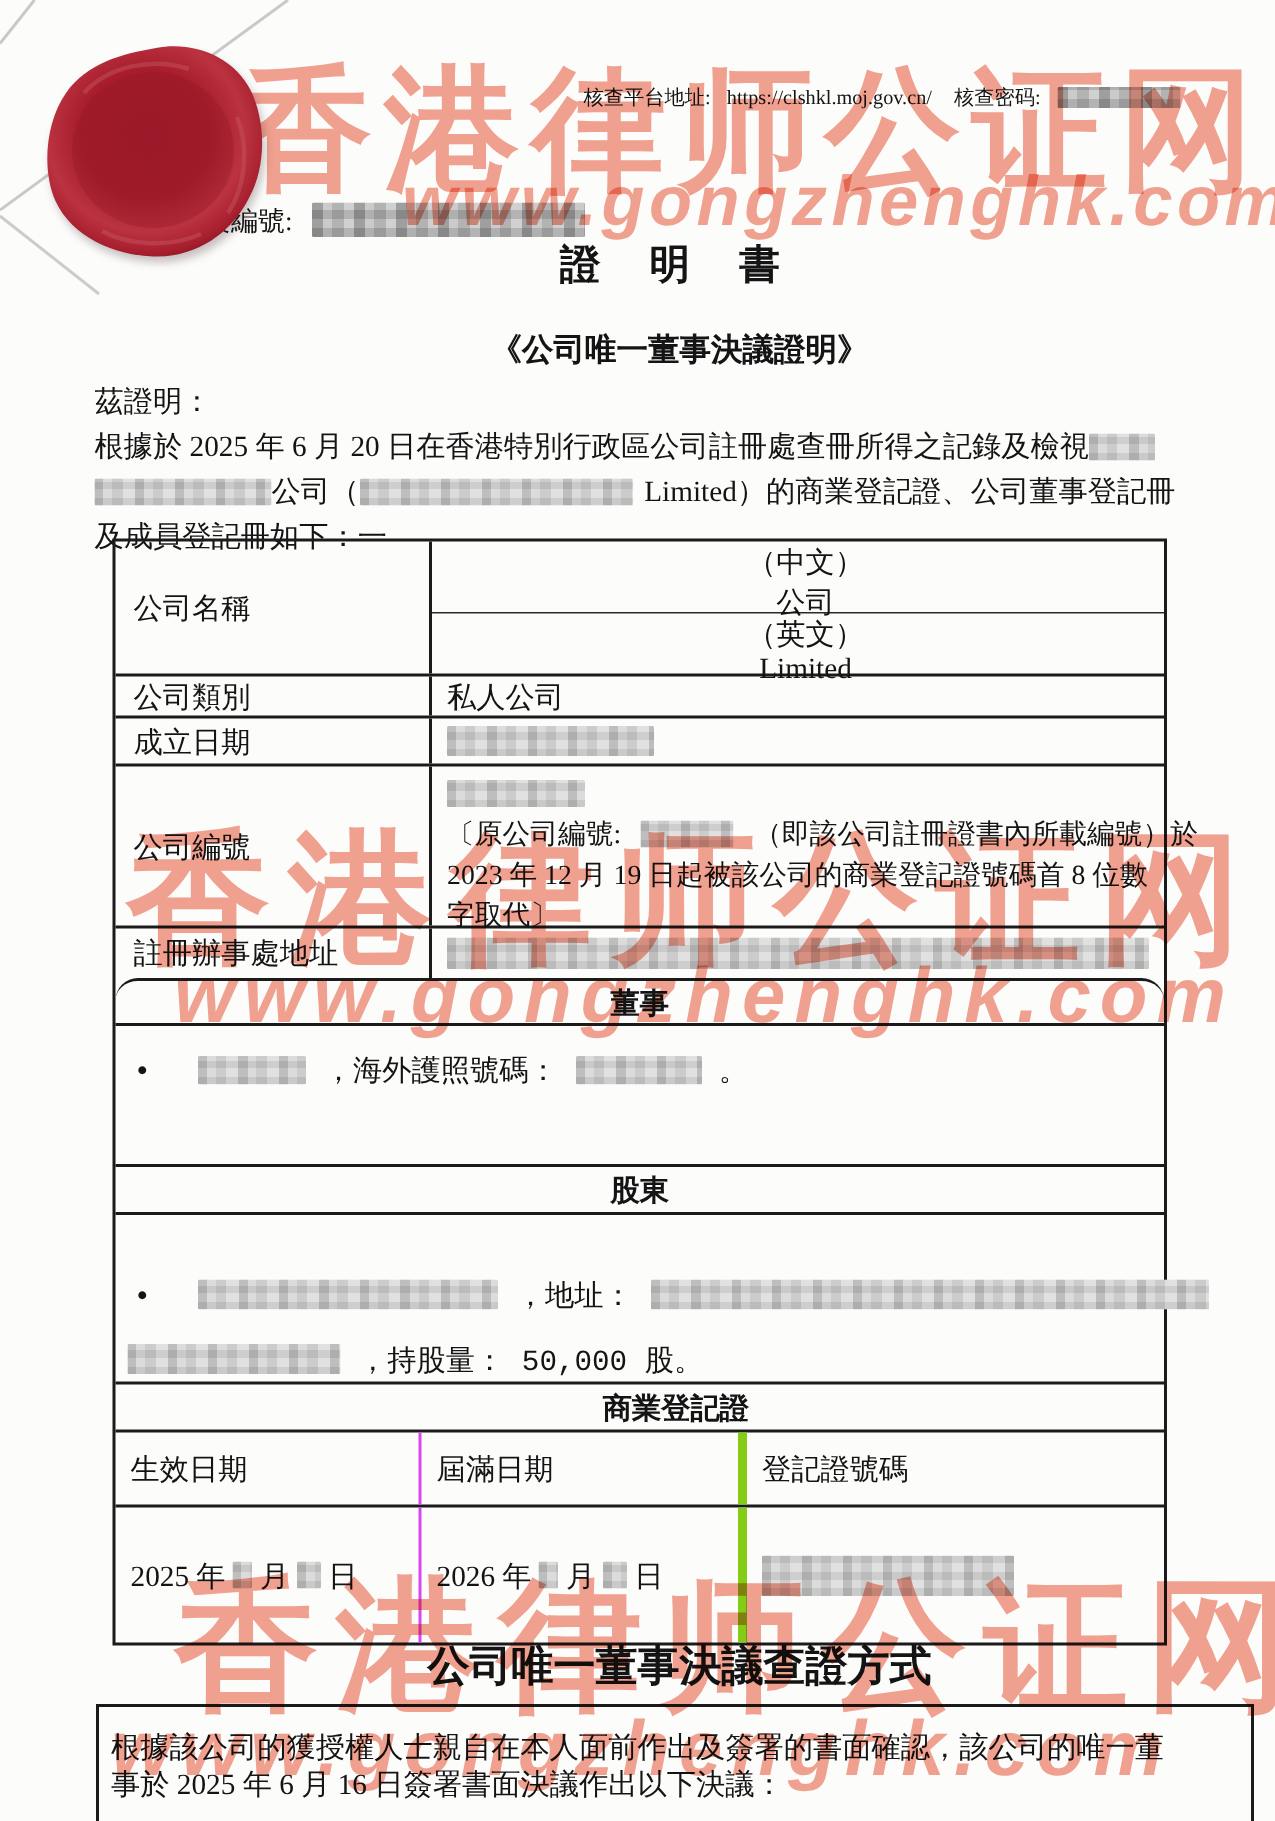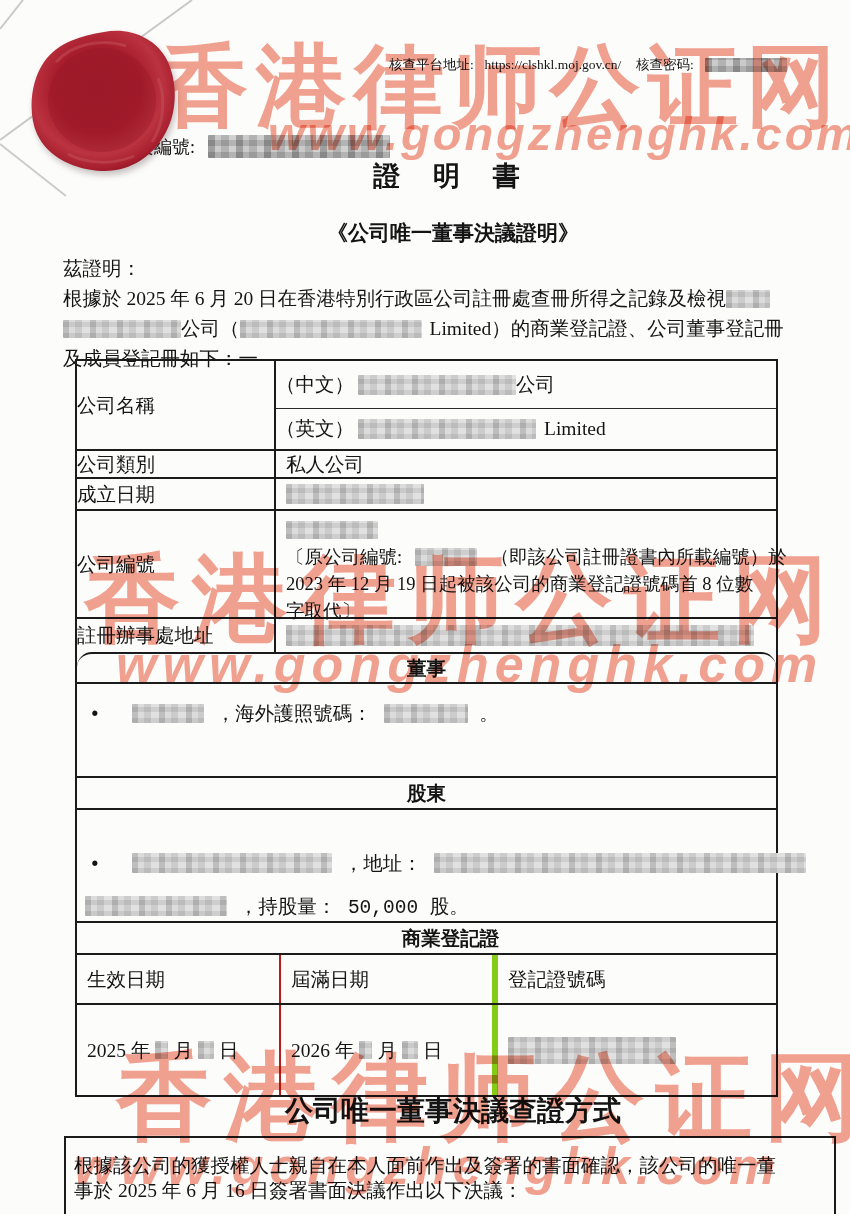--- a/index.html
+++ b/index.html
@@ -33,28 +33,28 @@
     font-size:27px;font-weight:bold;letter-spacing:13px;z-index:2;}
   .doc-subtitle{position:absolute;left:63px;top:219px;width:780px;text-align:center;
     font-size:21px;font-weight:bold;z-index:2;}
   .intro{position:absolute;left:63px;top:254px;width:790px;font-size:19.5px;line-height:30px;z-index:2;}
   .intro div{white-space:nowrap;}
   
   .doc-table{position:absolute;left:75px;top:359px;width:699px;border:2px solid #1b1b1b;
     font-size:19.5px;z-index:2;background:transparent;}
   .tr{display:flex;border-top:2px solid #1b1b1b;}
   .tr.first{border-top:none;}
-  .cell-label{flex:0 0 197px;border-right:2px solid #1b1b1b;padding-left:0;display:flex;align-items:center;}
+  .cell-label{flex:0 0 197px;border-right:2px solid #1b1b1b;padding-left:12px;display:flex;align-items:center;}
   .cell-content{flex:1;padding-left:10px;display:flex;align-items:center;white-space:nowrap;}
   .stack{flex:1;display:flex;flex-direction:column;}
-  .substack{display:flex;align-items:center;white-space:nowrap;}
+  .substack{display:flex;align-items:center;padding-left:10px;white-space:nowrap;flex-direction:column;}
   .sec-head{flex:1;display:flex;align-items:center;justify-content:center;font-weight:bold;}
   .free-cell{flex:1;white-space:nowrap;font-family:Liberation Mono, monospace;}
   .brc{display:flex;align-items:center;padding-left:10px;white-space:nowrap;}
-  .brc.b1{flex:0 0 192px;border-right:2px solid #b91c1c;}
+  .brc.b1{flex:0 0 192px;border-right:2px solid #d946ef;}
   .brc.b2{flex:0 0 201px;border-right:6px solid #84cc16;}
   .brc.b3{flex:1;}
   
   .method-head{position:absolute;left:63px;top:1092px;width:780px;text-align:center;
     font-size:28px;font-weight:bold;z-index:2;}
   .res-box{position:absolute;left:64px;top:1136px;width:752px;border:2px solid #1b1b1b;
     padding:15px 8px;font-size:19.5px;line-height:25px;z-index:2;}
   .res-box div{white-space:nowrap;}
   
   .corner-lines{position:absolute;left:0;top:0;z-index:1;}

